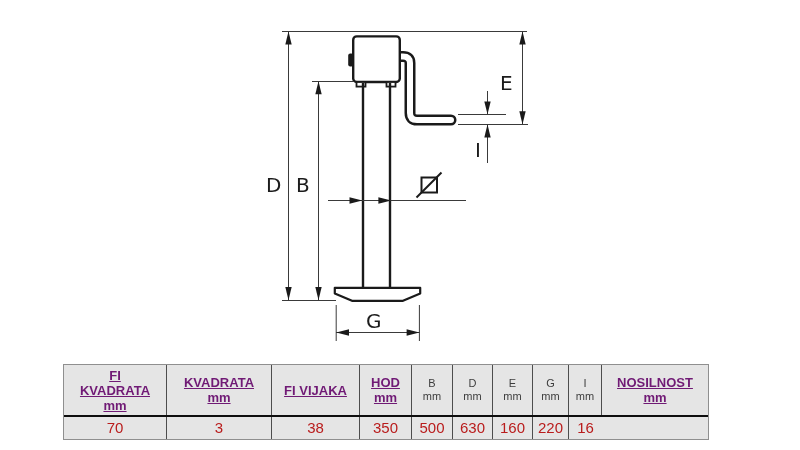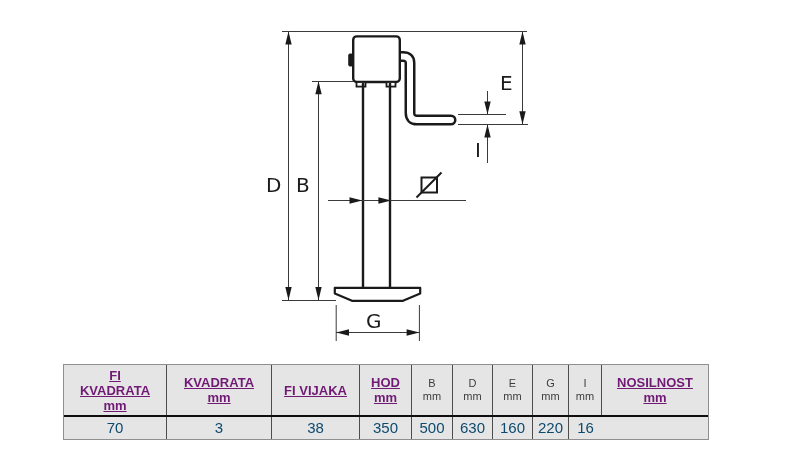--- a/index.html
+++ b/index.html
@@ -12,21 +12,21 @@
   .spec-table{position:absolute;left:63px;top:364px;border:1px solid #8f8f8f;background:#e5e5e5;}
   .hrow,.vrow{display:grid;grid-template-columns:103px 105px 88px 52px 41px 40px 40px 36px 33px 106px;}
   .hrow{border-bottom:2px solid #0d0d0d;}
   .hcell,.vcell{box-sizing:border-box;border-right:1px solid #4d4d4d;display:flex;flex-direction:column;
                 align-items:center;justify-content:center;text-align:center;background:#e5e5e5;}
   .hcell:last-child,.vcell:last-child{border-right:none;}
   .hcell{height:50px;}
   .hcell.big .lbl,.hcell.big .unit{font-weight:bold;font-size:13px;line-height:15px;color:#701a75;text-decoration:underline;}
   .hcell.small .lbl,.hcell.small .unit{font-weight:400;font-size:11px;line-height:13px;color:#3d3d3d;}
   .hcell.wrap .lbl{width:80px;}
-  .vcell{height:22px;font-size:15px;line-height:22px;color:#0c4a6e;justify-content:center;}
+  .vcell{height:22px;font-size:15px;line-height:22px;color:#b91c1c;justify-content:center;}
 </style>
 </head>
 <body>
 
 <div class="page">
 
   <svg class="drawing" width="800" height="364" viewBox="0 0 800 364">
 
     <g>
       <path d="M397,56.5 H403 Q410,56.5 410,63 V113 Q410,120 417,120 H451" fill="none" stroke="#1a1a1a" stroke-width="11" stroke-linecap="round" stroke-linejoin="round"></path>

